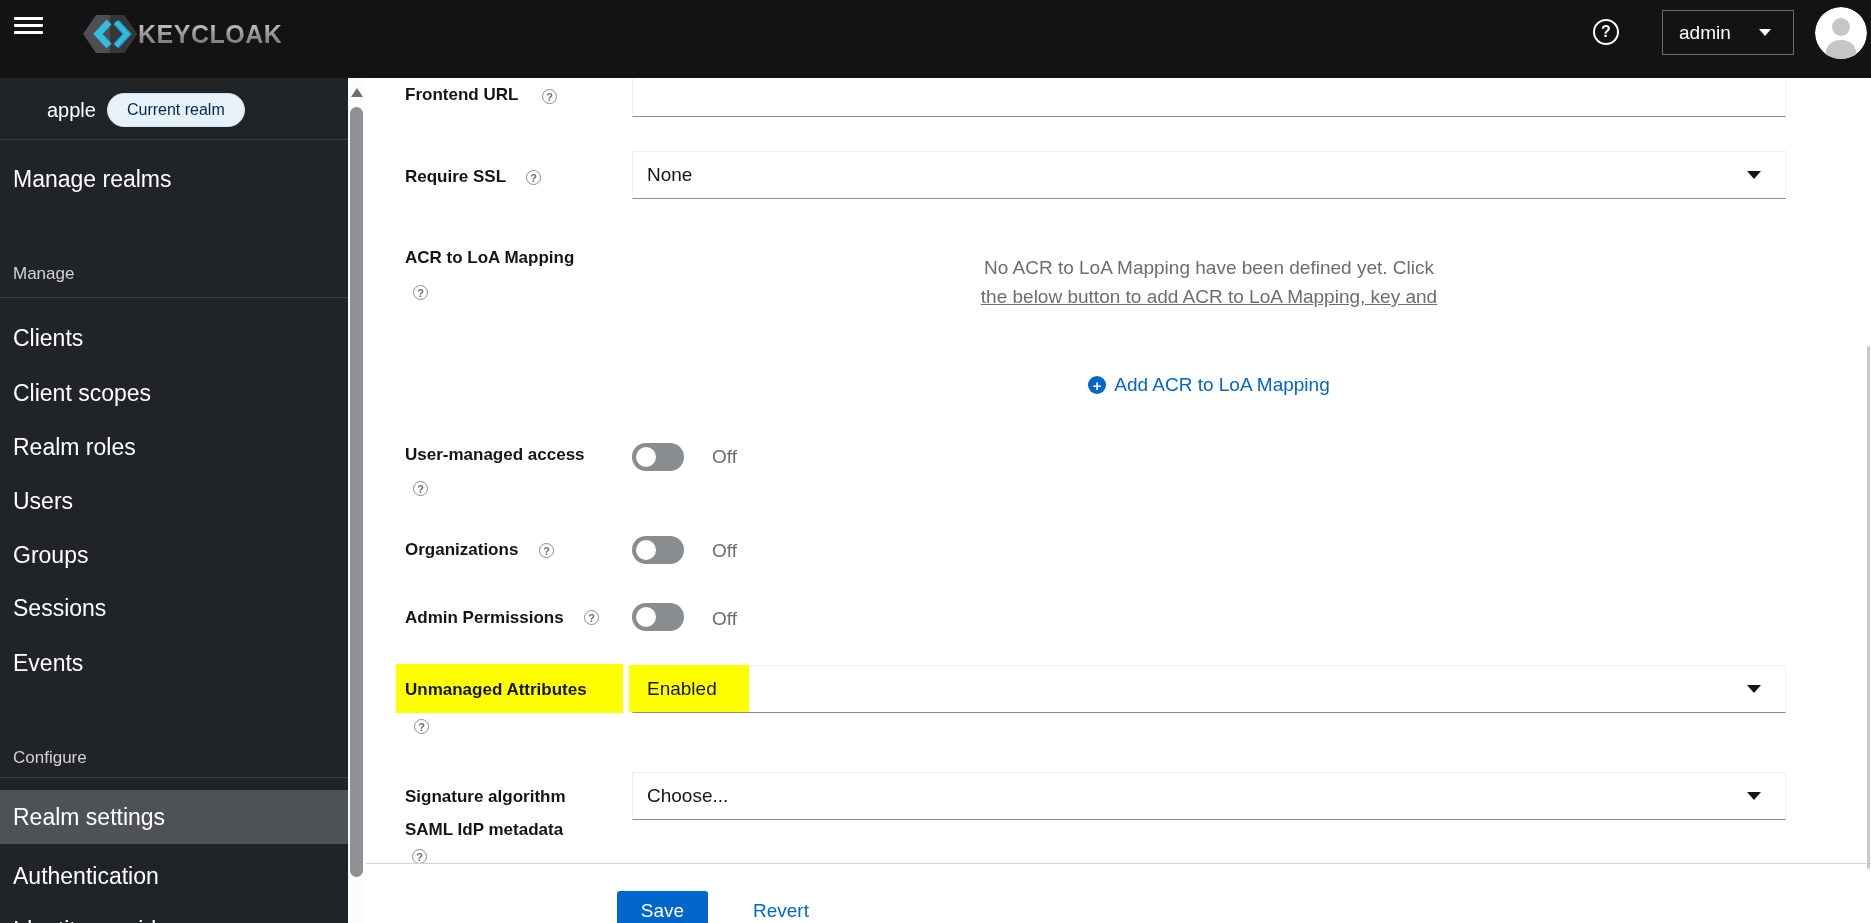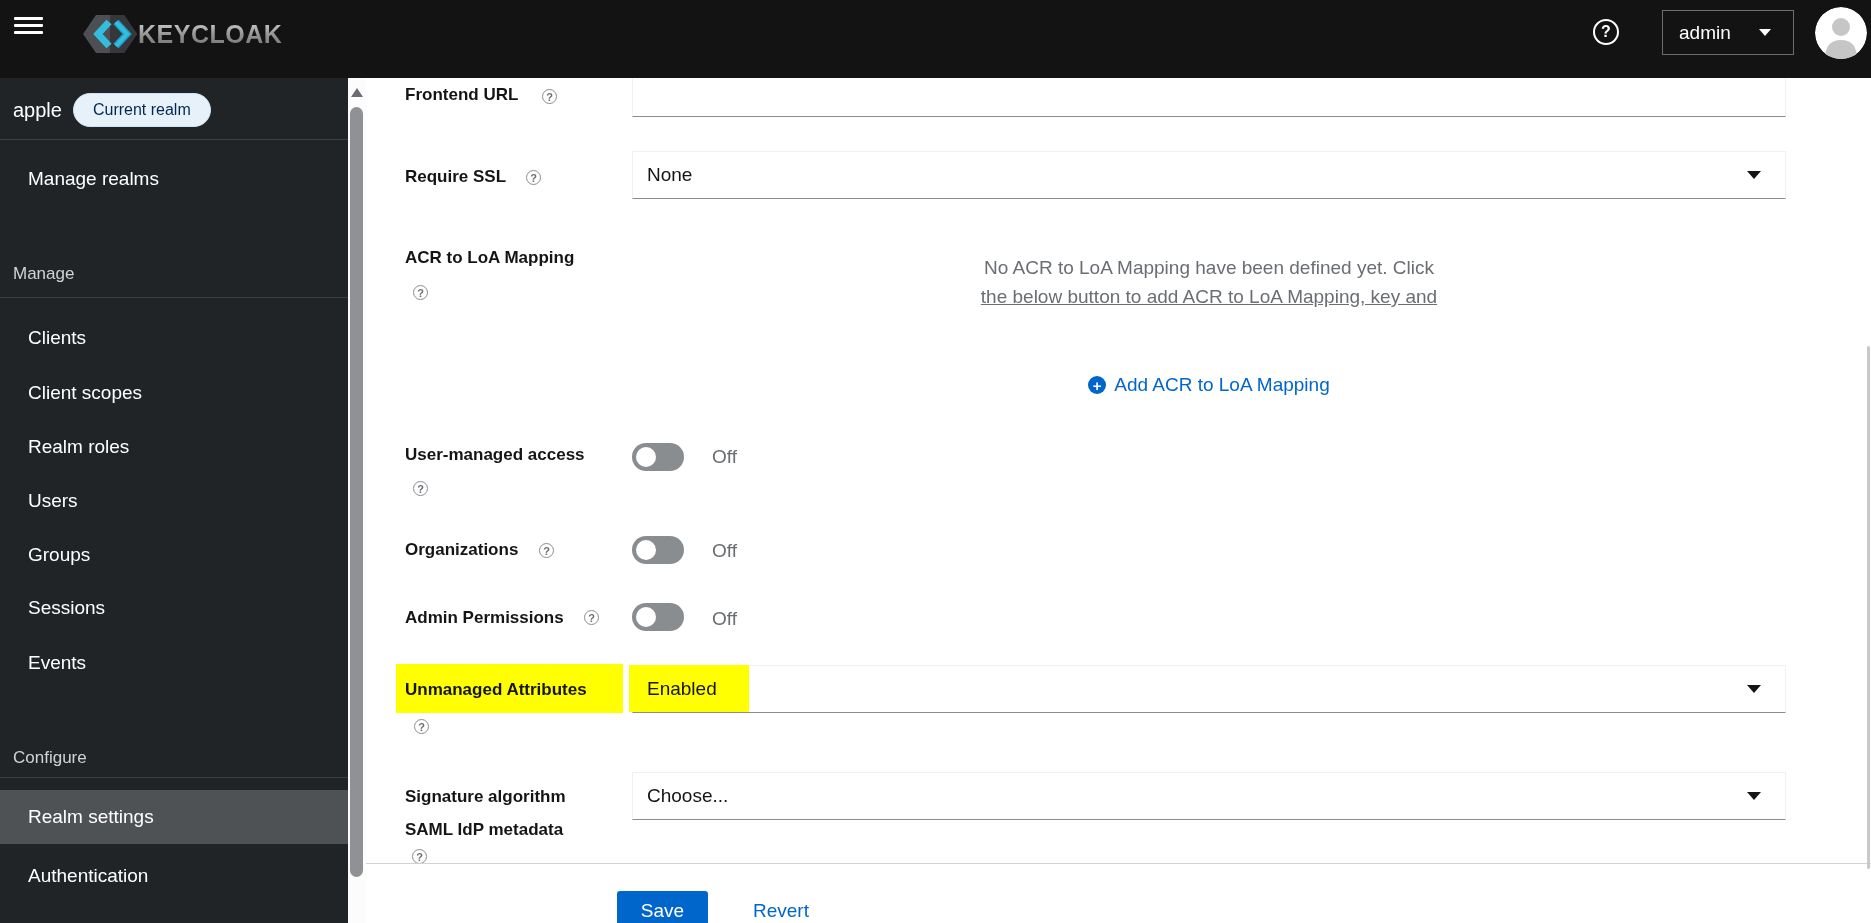--- a/index.html
+++ b/index.html
@@ -20,26 +20,26 @@
   .user-dd { position:absolute; left:1662px; top:10px; width:132px; height:45px; border:1px solid #6a6e73;
              display:flex; align-items:center; padding:0 16px; cursor:pointer; }
   .user-dd .name { color:#fff; font-size:19px; }
   .caret-down-white { width:0; height:0; border-left:6px solid transparent; border-right:6px solid transparent;
              border-top:7px solid #fff; margin-left:28px; }
   .avatar { position:absolute; left:1815px; top:7px; width:52px; height:52px; border-radius:50%; overflow:hidden; cursor:pointer; }
 
   
   .sidebar { position:absolute; left:0; top:78px; width:348px; height:845px; background:#212427; overflow:hidden; z-index:10; }
   .sb-divider { position:absolute; left:0; width:348px; height:1px; background:#3c3f42; }
-  .sb-realm-row { position:absolute; left:0; top:14px; width:348px; height:36px; display:flex; align-items:center; }
+  .sb-realm-row { position:absolute; left:0; top:14px; width:348px; height:36px; display:flex; align-items:center;padding-left:34px; }
   .sb-realm-name { color:#fff; font-size:20px; margin-left:13px; }
   .sb-badge { margin-left:11px; background:#e7f1fa; color:#002952; border:1px solid #cfe3f5; border-radius:17px;
               height:34px; display:flex; align-items:center; padding:0 19px; font-size:16px; cursor:pointer; }
   .sb-item { position:absolute; left:0; width:348px; height:54px; display:flex; align-items:center;
-             color:#fff; font-size:19px; padding-left:28px; cursor:pointer; }
+             color:#fff; font-size:23px; padding-left:13px; cursor:pointer; }
   .sb-item.current { background:#4f5255; }
   .sb-title { position:absolute; left:0; width:348px; height:30px; display:flex; align-items:center;
               color:#d2d2d2; font-size:17px; padding-left:13px; }
 
   
   .scrollstrip { position:absolute; left:348px; top:78px; width:18px; height:845px; background:#fcfcfc; z-index:11; }
   .scroll-arrow-up { position:absolute; left:3px; top:10px; width:0; height:0;
               border-left:6px solid transparent; border-right:6px solid transparent; border-bottom:9px solid #6a6e73; cursor:pointer; }
   .scroll-thumb { position:absolute; left:2px; top:29px; width:13px; height:770px; background:#8f9194; border-radius:7px; cursor:pointer; }
 

